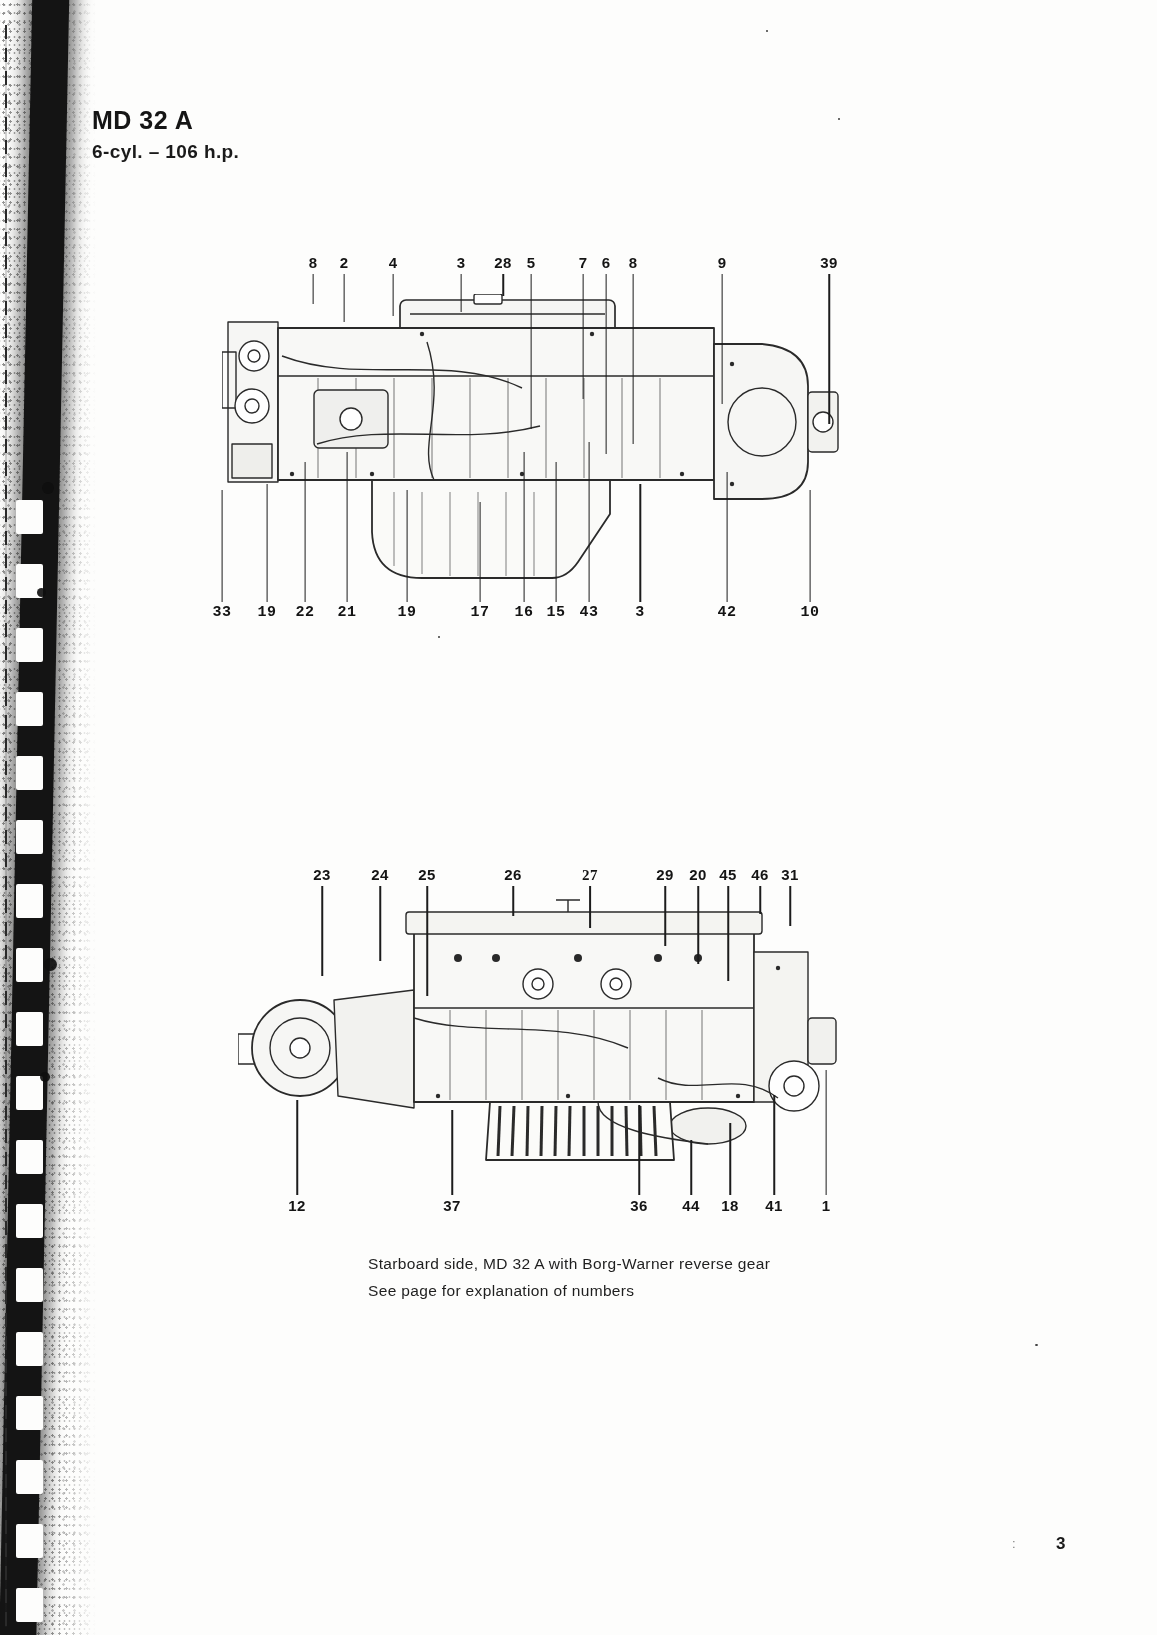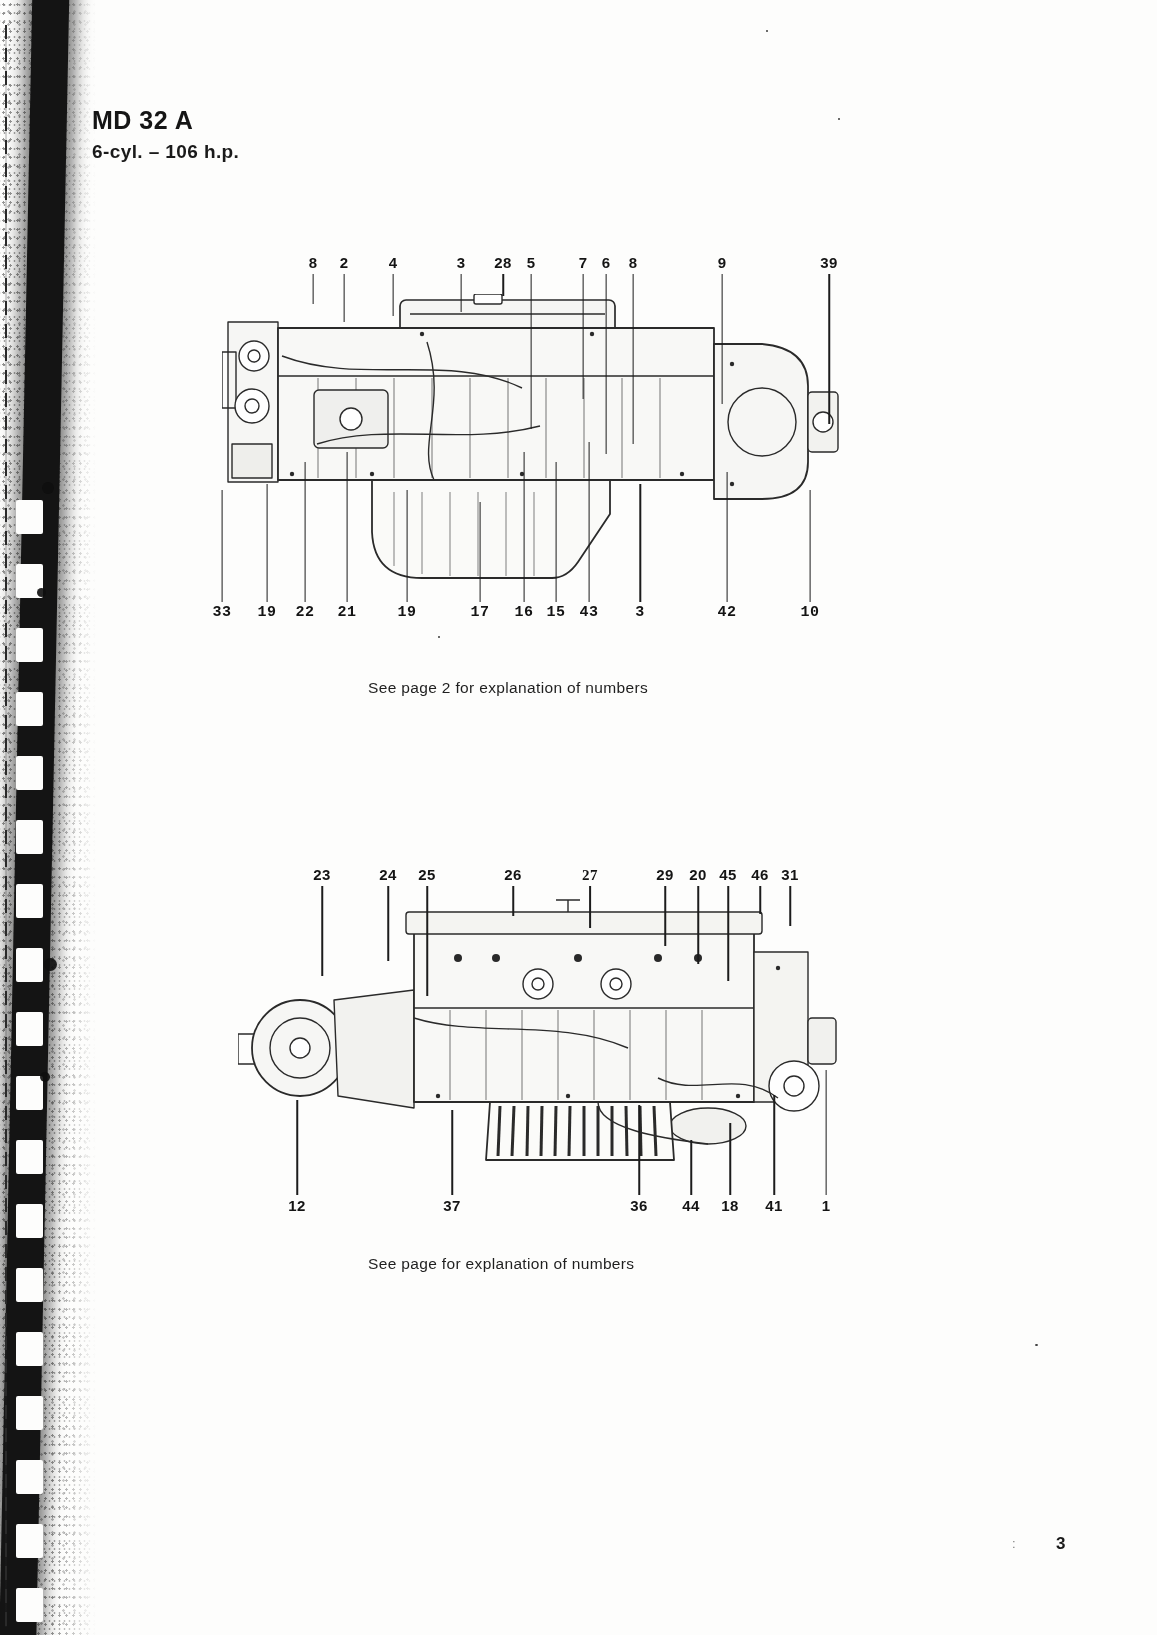--- a/index.html
+++ b/index.html
@@ -250,29 +250,28 @@
         <span class="callout-line" style="height: 130px;"></span>
         <span class="callout-num">42</span>
       </div>
       <div class="callout callout-bottom" style="left: 810px;">
         <span class="callout-line" style="height: 112px;"></span>
         <span class="callout-num">10</span>
       </div>
     </div>
 
   <div class="caption" style="top:674px;">
-    <div>See page 2 for explanation of numbers</div>
   </div>
 
   <div class="callout-row" style="top:866px;">
       <div class="callout callout-top" style="left: 322px;">
         <span class="callout-num">23</span>
         <span class="callout-line" style="height: 90px;"></span>
       </div>
-      <div class="callout callout-top" style="left: 388px; align-items: center;">
+      <div class="callout callout-top" style="left: 380px; align-items: center;">
         <span class="callout-num">24</span>
         <span class="callout-line" style="height: 75px;"></span>
       </div>
       <div class="callout callout-top" style="left: 427px;">
         <span class="callout-num">25</span>
         <span class="callout-line" style="height: 110px;"></span>
       </div>
       <div class="callout callout-top" style="left: 513px;">
         <span class="callout-num">26</span>
         <span class="callout-line" style="height: 30px;"></span>
@@ -400,19 +399,20 @@
         <span class="callout-line" style="height: 100px;"></span>
         <span class="callout-num">41</span>
       </div>
       <div class="callout callout-bottom" style="left: 826px;">
         <span class="callout-line" style="height: 125px;"></span>
         <span class="callout-num">1</span>
       </div>
     </div>
 
   <div class="caption" style="top:1250px;">
+    <div>Starboard side, MD 32 A with Borg-Warner reverse gear</div>
     <div>See page for explanation of numbers</div>
   </div>
 
   <div id="stray-mark">:</div>
   <div id="page-number">3</div>
 
 </div>
 
 </body></html>

